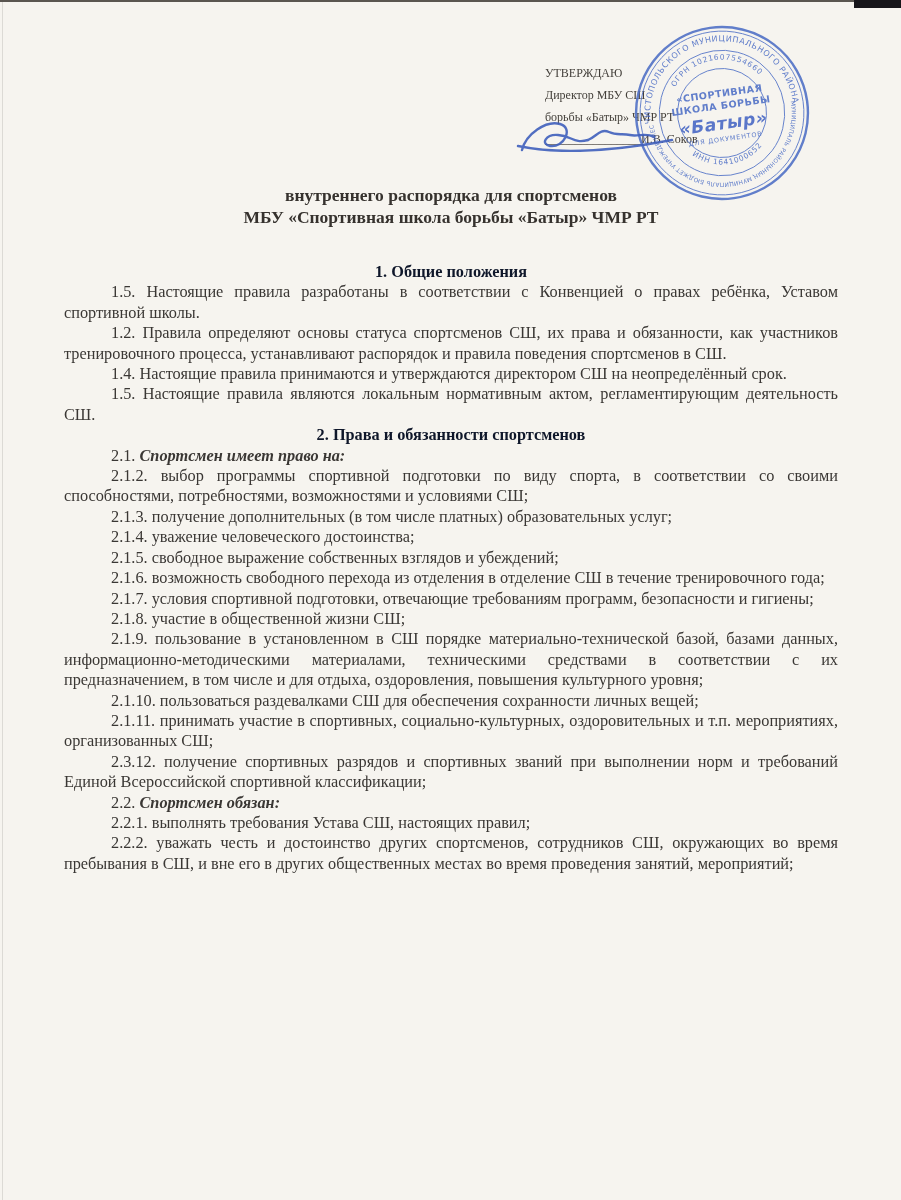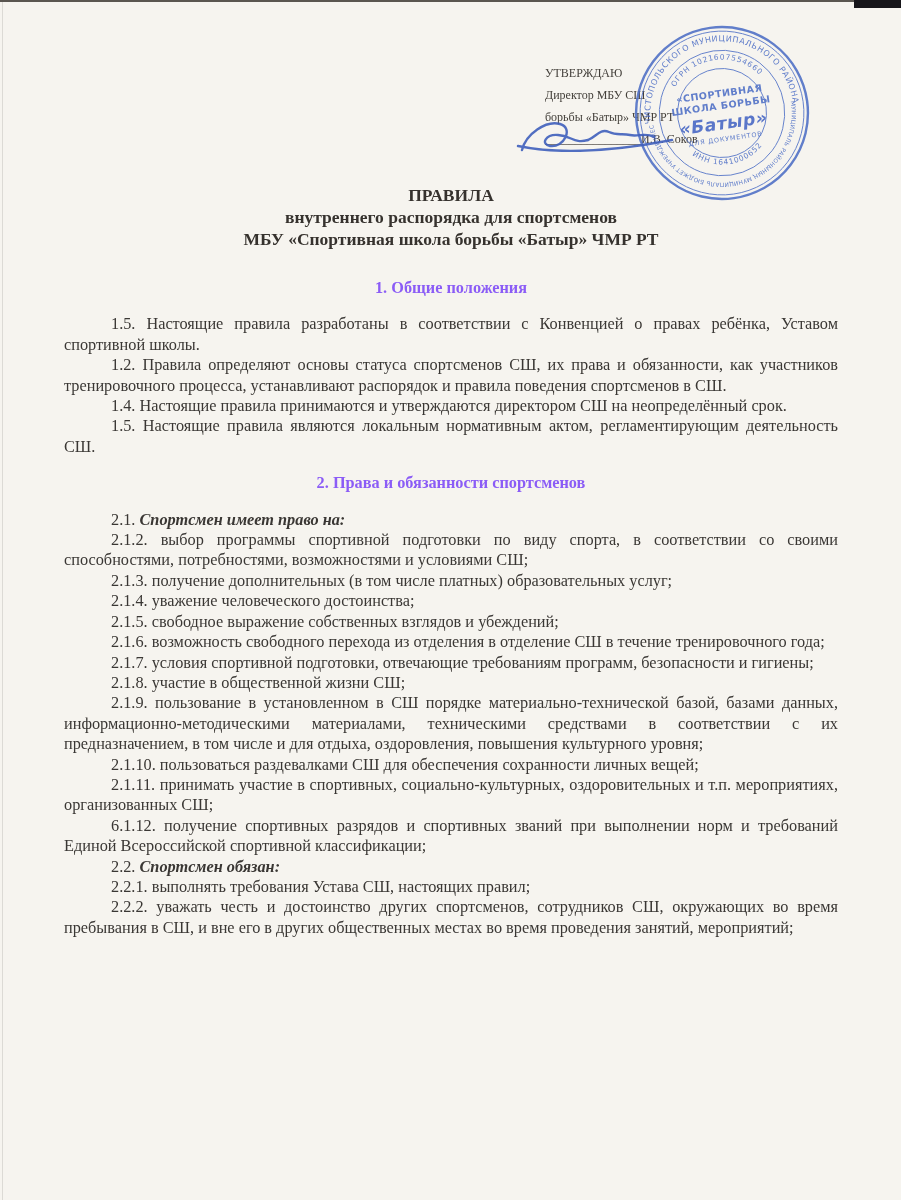--- a/index.html
+++ b/index.html
@@ -34,21 +34,21 @@
     position:absolute;left:64px;top:184px;width:774px;
     text-align:center;font-weight:bold;font-size:17.5px;line-height:22px;color:#36322e;
   }
 
   
   .content{
     position:absolute;left:64px;top:262px;width:774px;
     font-size:16.3px;line-height:20.4px;text-align:justify;
     color:#3a3734;
   }
-  .sec{margin:16px;text-align:center;text-indent:0;font-weight:bold;color:#8b5cf6;}
+  .sec{margin:0;text-align:center;text-indent:0;font-weight:bold;color:#0f172a;}
   .para{margin:0;text-indent:47px;}
   .subhead{font-weight:bold;font-style:italic;}
 </style>
 </head>
 <body>
 
 <div class="scan-top-line"></div>
 <div class="scan-corner"></div>
 <div class="scan-left-edge"></div>
 
@@ -96,21 +96,20 @@
   <svg viewBox="0 0 190 62" width="190" height="62">
     <g fill="none" stroke="#4060bd" stroke-width="2.4" stroke-linecap="round" stroke-linejoin="round" opacity="0.9">
       <path d="M 8 42 C 12 26, 32 12, 46 16 C 60 20, 50 40, 36 38 C 26 36, 32 26, 44 27 C 58 28, 60 36, 74 32"></path>
       <path d="M 74 32 C 82 29, 86 20, 95 24 C 103 28, 108 25, 116 27 C 124 29, 132 24, 140 29"></path>
       <path d="M 4 38 C 42 46, 95 44, 158 32"></path>
     </g>
   </svg>
 </div>
 
 <div class="doc-title">
-  <div>ПРАВИЛА</div>
   <div>внутреннего распорядка для спортсменов</div>
   <div>МБУ «Спортивная школа борьбы «Батыр» ЧМР РТ</div>
 </div>
 
 <div class="content">
   <p class="sec">1. Общие положения</p>
   <p class="para">1.5. Настоящие правила разработаны в соответствии с Конвенцией о правах ребёнка, Уставом спортивной школы.</p>
   <p class="para">1.2. Правила определяют основы статуса спортсменов СШ, их права и обязанности, как участников тренировочного процесса, устанавливают распорядок и правила поведения спортсменов в СШ.</p>
   <p class="para">1.4. Настоящие правила принимаются и утверждаются директором СШ на неопреде­лённый срок.</p>
   <p class="para">1.5. Настоящие правила являются локальным нормативным актом, регламентирующим деятельность СШ.</p>
@@ -120,17 +119,17 @@
   <p class="para">2.1.2. выбор программы спортивной подготовки по виду спорта, в соответствии со сво­ими способностями, потребностями, возможностями и условиями СШ;</p>
   <p class="para">2.1.3. получение дополнительных (в том числе платных) образовательных услуг;</p>
   <p class="para">2.1.4. уважение человеческого достоинства;</p>
   <p class="para">2.1.5. свободное выражение собственных взглядов и убеждений;</p>
   <p class="para">2.1.6. возможность свободного перехода из отделения в отделение СШ в течение тре­нировочного года;</p>
   <p class="para">2.1.7. условия спортивной подготовки, отвечающие требованиям программ, безопасно­сти и гигиены;</p>
   <p class="para">2.1.8. участие в общественной жизни СШ;</p>
   <p class="para">2.1.9. пользование в установленном в СШ порядке материально-технической базой, ба­зами данных, информационно-методическими материалами, техническими средствами в соот­ветствии с их предназначением, в том числе и для отдыха, оздоровления, повышения куль­турного уровня;</p>
   <p class="para">2.1.10. пользоваться раздевалками СШ для обеспечения сохранности личных вещей;</p>
   <p class="para">2.1.11. принимать участие в спортивных, социально-культурных, оздоровительных и т.п. мероприятиях, организованных СШ;</p>
-  <p class="para">6.1.12. получение спортивных разрядов и спортивных званий при выполнении норм и требований Единой Всероссийской спортивной классификации;</p>
+  <p class="para">2.3.12. получение спортивных разрядов и спортивных званий при выполнении норм и требований Единой Всероссийской спортивной классификации;</p>
   <p class="para"><span>2.2.</span> <span class="subhead">Спортсмен обязан:</span></p>
   <p class="para">2.2.1. выполнять требования Устава СШ, настоящих правил;</p>
   <p class="para">2.2.2. уважать честь и достоинство других спортсменов, сотрудников СШ, окружающих во время пребывания в СШ, и вне его в других общественных местах во время проведения за­нятий, мероприятий;</p>
 </div>
 
 </body></html>

